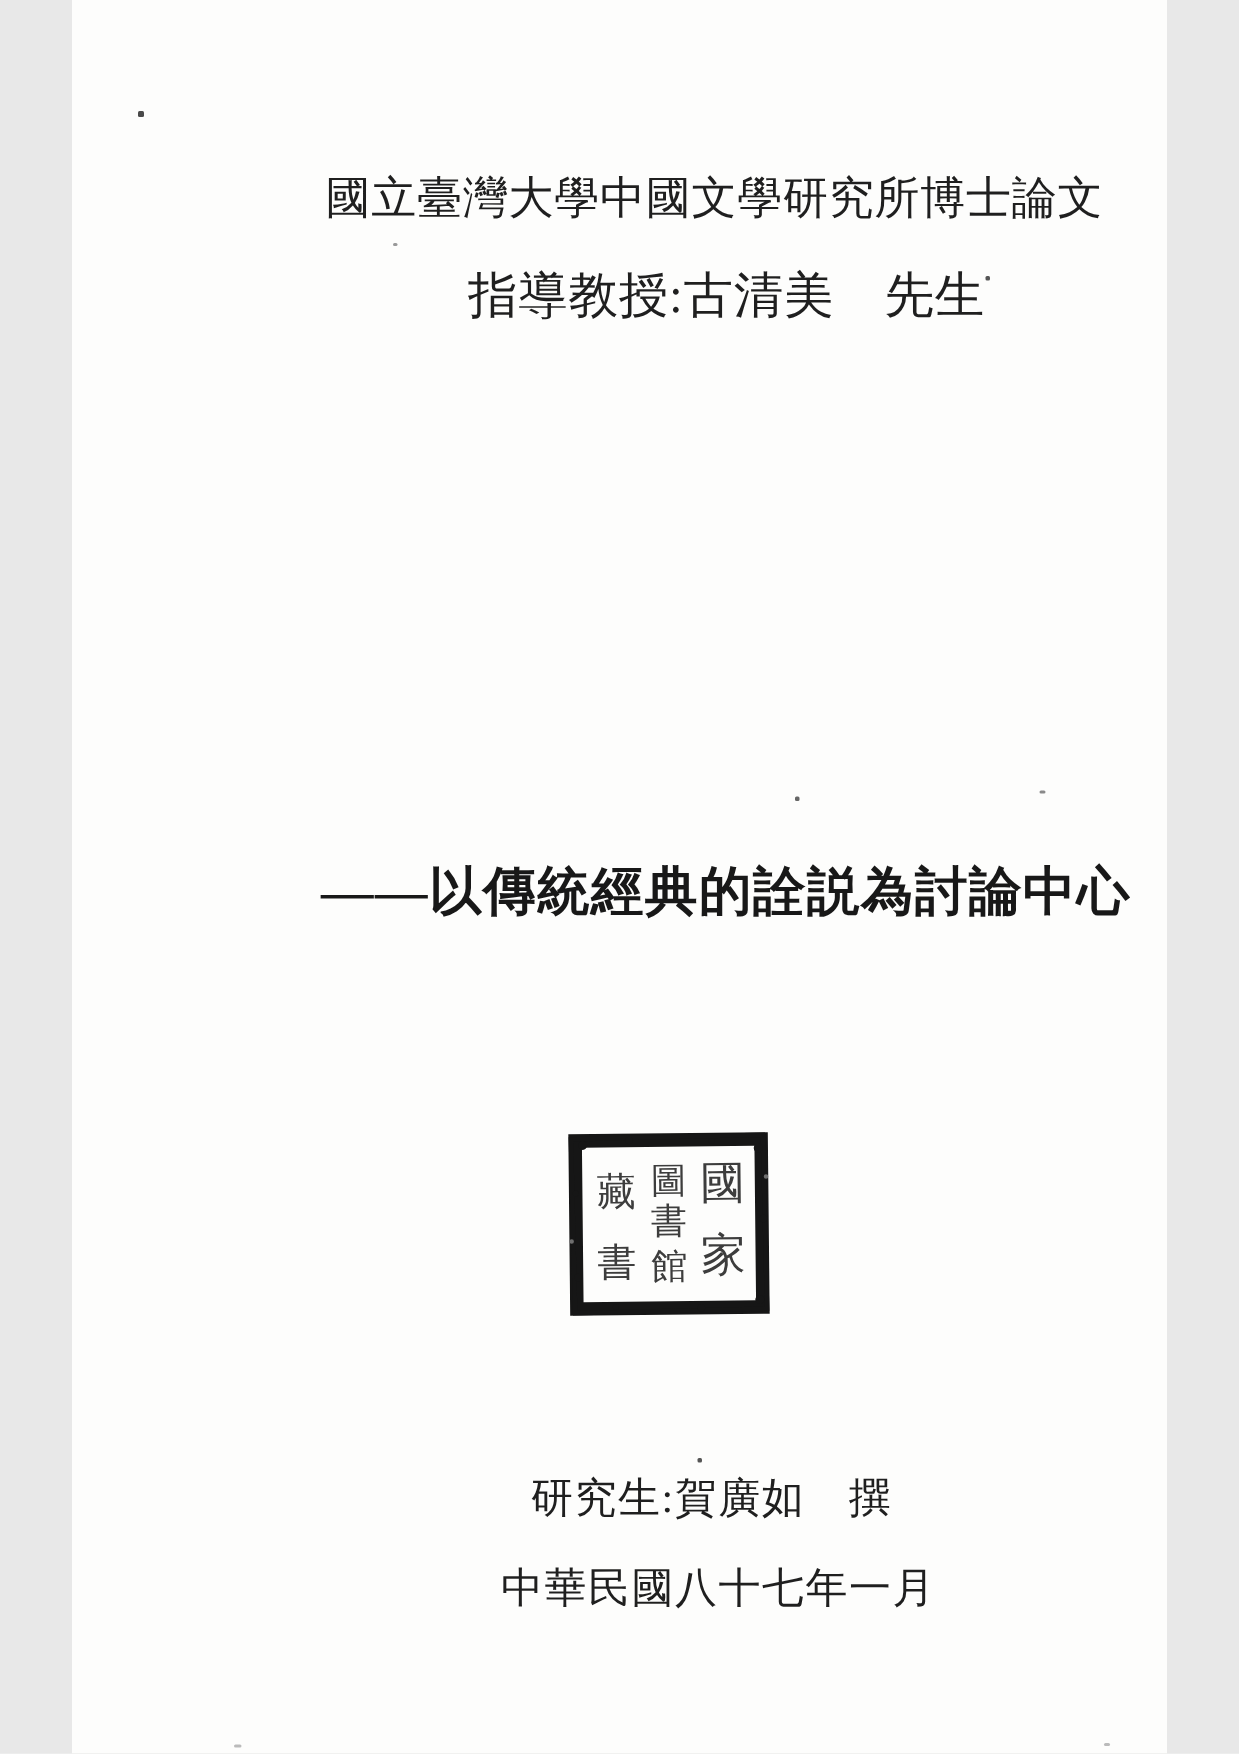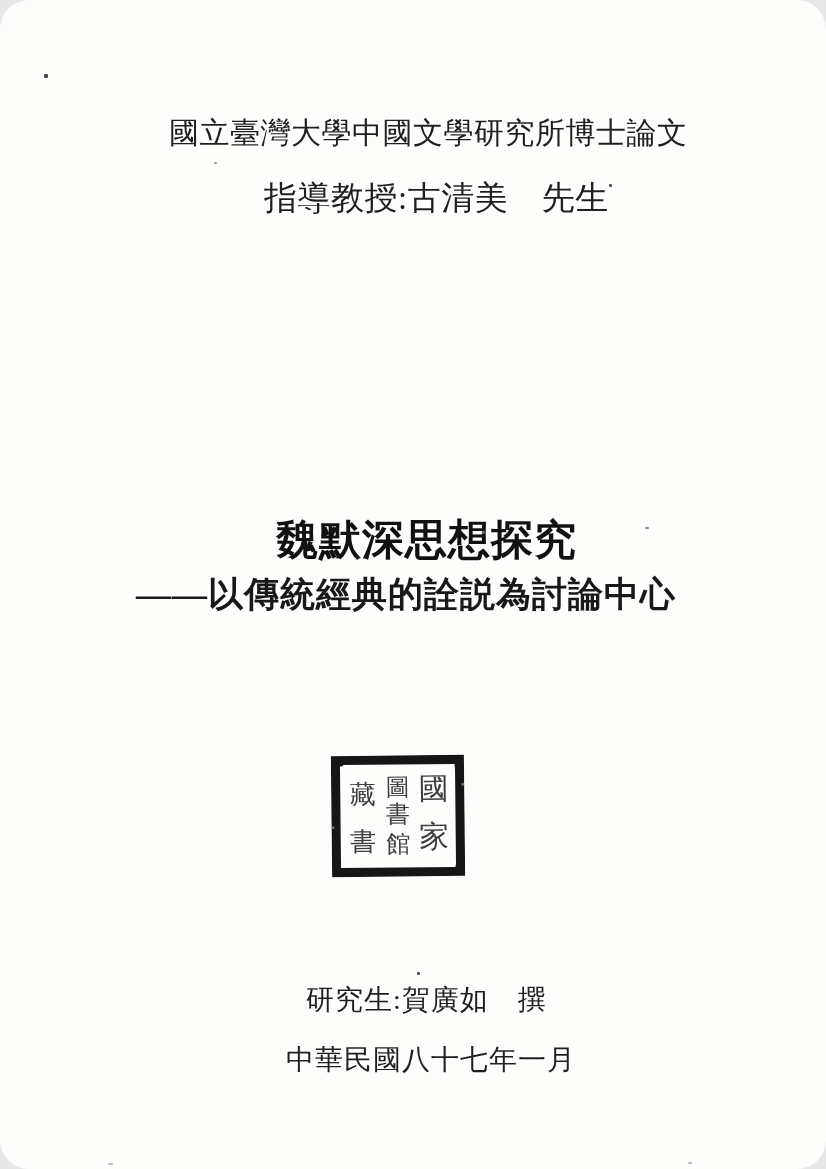--- a/index.html
+++ b/index.html
@@ -2,28 +2,27 @@
 <html><head>
 <meta charset="utf-8">
 <style>
   html, body {
     margin: 0;
     padding: 0;
     background: #e8e8e8;
   }
   .page {
     position: relative;
-    width: 826px;
+    width: 730px;
     height: 1169px;
     margin: 0 auto;
     background: #fdfdfc;
     overflow: hidden;
     font-family: "Liberation Serif", "DejaVu Serif", serif;
     color: #1f1f1f;
-    border-radius: 29px;
   }
   .line {
     position: absolute;
     line-height: 1;
     white-space: nowrap;
     -webkit-font-smoothing: antialiased;
   }
   .institution {
     left: 169px;
     top: 118px;
@@ -38,21 +37,21 @@
   }
   .thesis-title {
     left: 276px;
     top: 519px;
     font-size: 42px;
     font-weight: 700;
     letter-spacing: 1px;
     color: #111;
   }
   .thesis-subtitle {
-    left: 136px;
+    left: 166px;
     top: 577px;
     font-size: 35px;
     font-weight: 600;
     letter-spacing: 1px;
     color: #181818;
   }
   .author {
     left: 306px;
     top: 986px;
     font-size: 28px;
@@ -89,21 +88,20 @@
 </style>
 </head>
 <body>
 
 <div class="page">
 
   <div class="line institution">國立臺灣大學中國文學研究所博士論文</div>
 
   <div class="line advisor">指導教授:古清美　先生</div>
 
-  <div class="line thesis-title">魏默深思想探究</div>
 
   <div class="line thesis-subtitle">——以傳統經典的詮説為討論中心</div>
 
   <div class="seal">
     <svg viewBox="0 0 134 122" xmlns="http://www.w3.org/2000/svg">
 
       <rect x="5" y="5" width="124" height="112" fill="none" stroke="#161616" stroke-width="9"></rect>
       <rect x="3" y="3" width="128" height="116" fill="none" stroke="#161616" stroke-width="3" transform="rotate(-0.8 67 61)"></rect>
       <circle cx="10" cy="8" r="3" fill="#161616"></circle>
       <circle cx="41" cy="5" r="2.5" fill="#161616"></circle>

